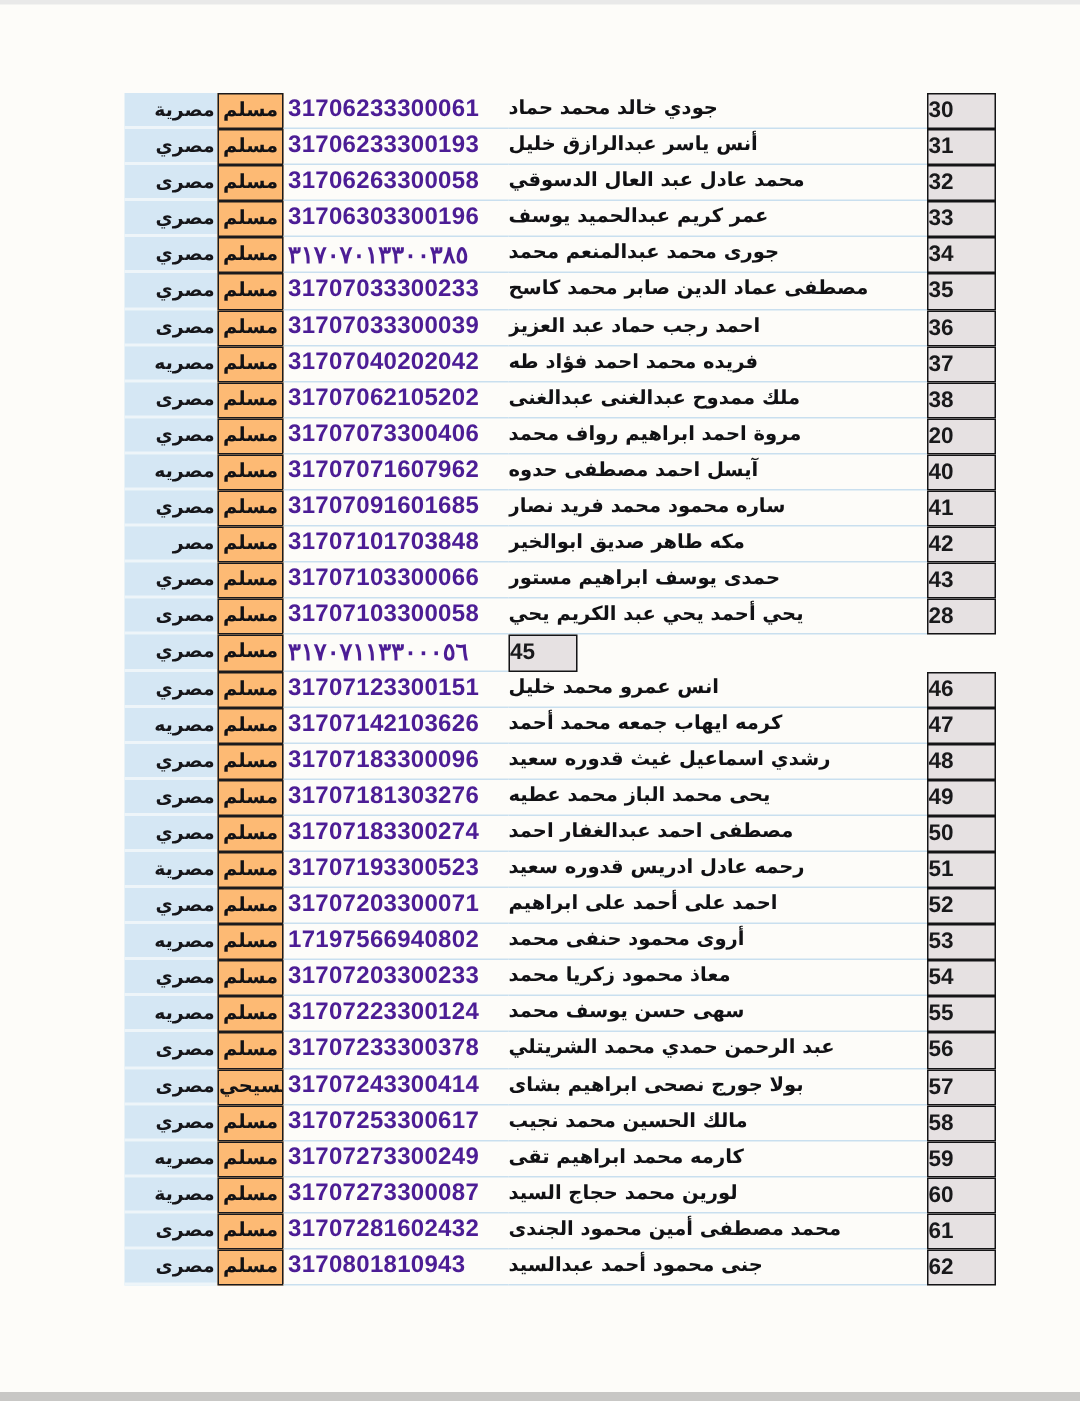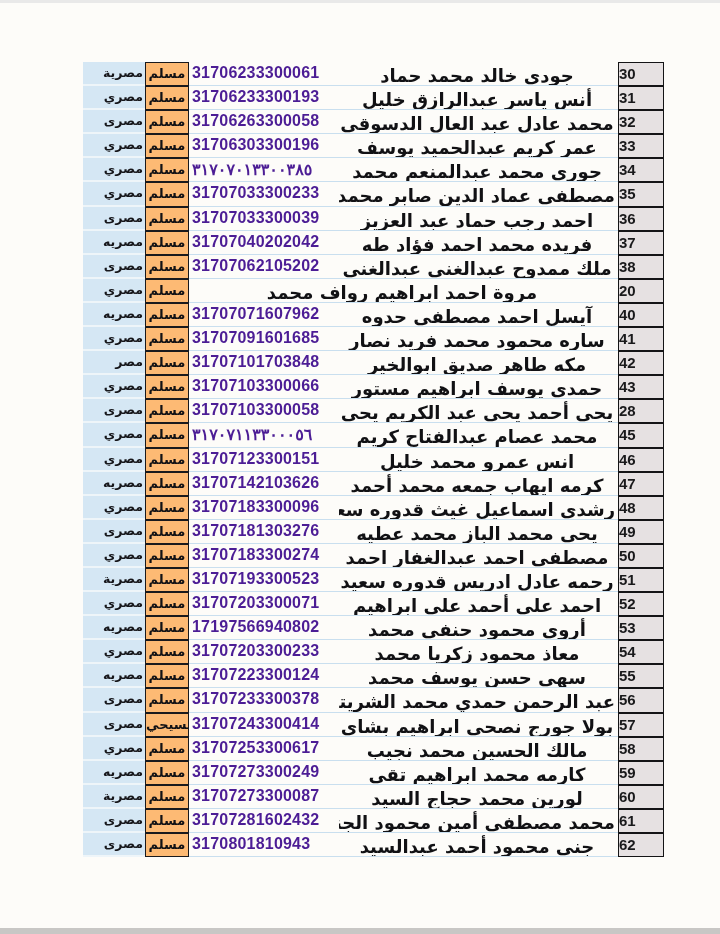--- a/index.html
+++ b/index.html
@@ -29,22 +29,22 @@
     width:150px;
     border-bottom:1px solid #c9dfef;
     font-family:"Liberation Sans",sans-serif;
     font-size:16px;font-weight:bold;color:#4c1d95;
     direction:ltr;text-align:left;padding:2px 0 0 3px;
     letter-spacing:0.2px;
   }
   .name{
     flex:1;
     border-bottom:1px solid #c9dfef;
-    font-size:18px;font-weight:bold;color:#111114;
-    direction:rtl;text-align:center;padding:3px 3px 0 0;
+    font-size:13px;font-weight:bold;color:#111114;
+    direction:rtl;text-align:left;padding:3px 3px 0 0;
   }
   .num{
     width:46px;background:#e6e1e2;
     border:1.5px solid #141416;
     font-family:"Liberation Sans",sans-serif;
     font-size:15px;font-weight:bold;color:#19191b;
     line-height:21px;
   }
 </style>
 </head>
@@ -121,20 +121,21 @@
     <div class="cell nat">مصرى</div>
     <div class="cell rel">مسلم</div>
     <div class="cell idnum">31707062105202</div>
     <div class="cell name">ملك ممدوح عبدالغنى عبدالغنى</div>
     <div class="cell num">38</div>
   </div>
 
   <div class="row">
     <div class="cell nat">مصري</div>
     <div class="cell rel">مسلم</div>
+    <div class="cell idnum">31707073300406</div>
     <div class="cell name">مروة احمد ابراهيم رواف محمد</div>
     <div class="cell num">20</div>
   </div>
 
   <div class="row">
     <div class="cell nat">مصريه</div>
     <div class="cell rel">مسلم</div>
     <div class="cell idnum">31707071607962</div>
     <div class="cell name">آيسل احمد مصطفى حدوه</div>
     <div class="cell num">40</div>
@@ -169,21 +170,20 @@
     <div class="cell rel">مسلم</div>
     <div class="cell idnum">31707103300058</div>
     <div class="cell name">يحي أحمد يحي عبد الكريم يحي</div>
     <div class="cell num">28</div>
   </div>
 
   <div class="row">
     <div class="cell nat">مصري</div>
     <div class="cell rel">مسلم</div>
     <div class="cell idnum">٣١٧٠٧١١٣٣٠٠٠٥٦</div>
-    <div class="cell name">محمد عصام عبدالفتاح كريم</div>
     <div class="cell num">45</div>
   </div>
 
   <div class="row">
     <div class="cell nat">مصري</div>
     <div class="cell rel">مسلم</div>
     <div class="cell idnum">31707123300151</div>
     <div class="cell name">انس عمرو محمد خليل</div>
     <div class="cell num">46</div>
   </div>

